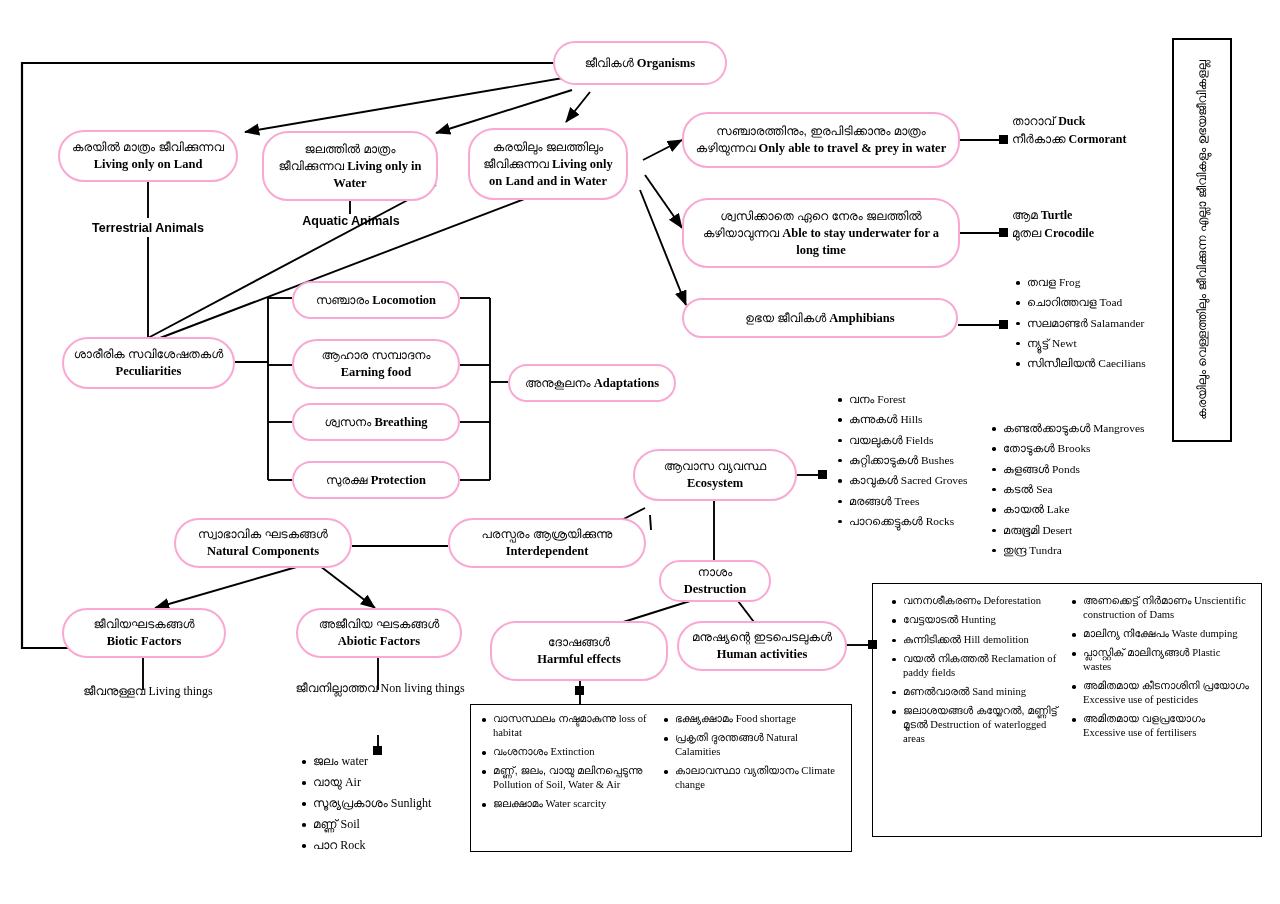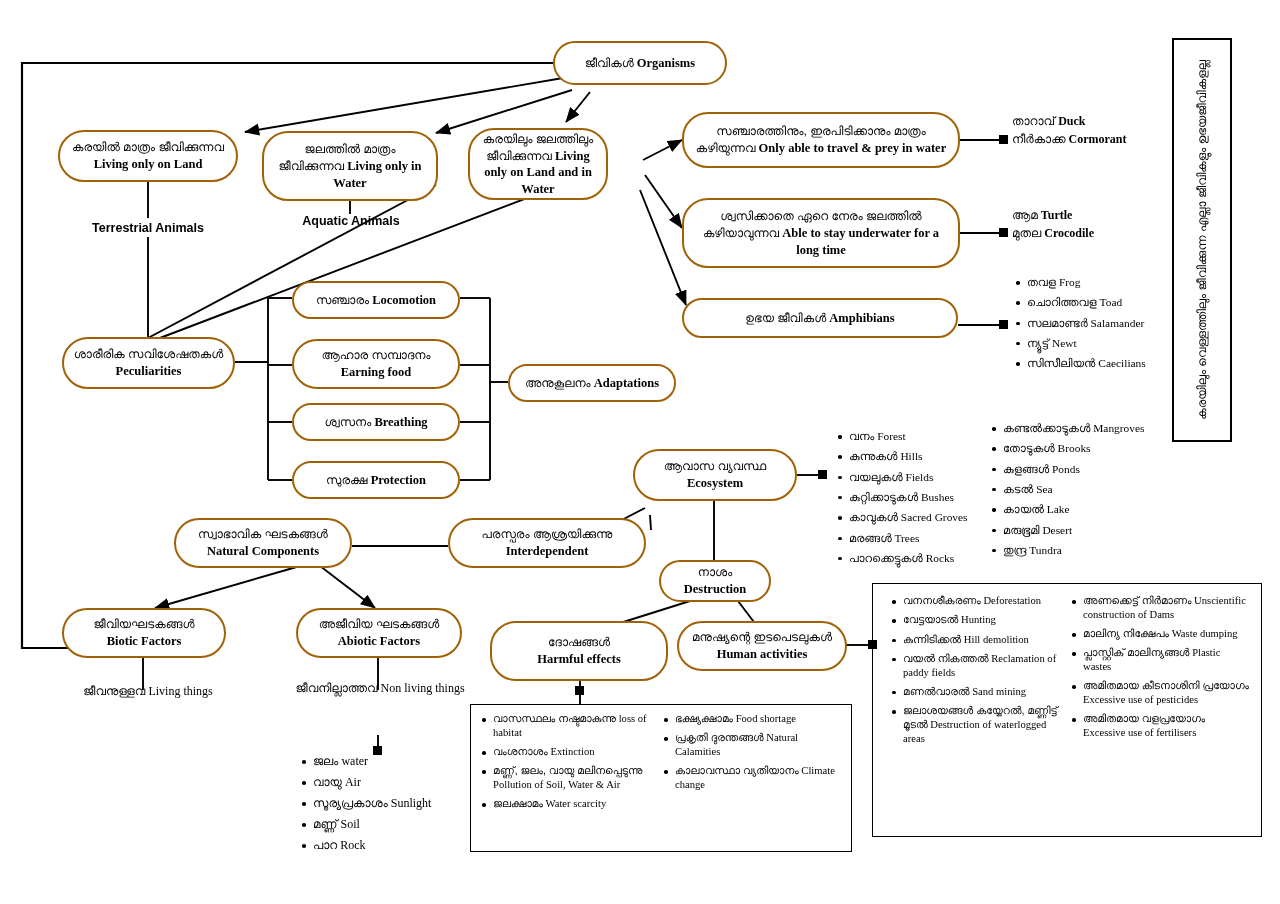--- a/index.html
+++ b/index.html
@@ -1,21 +1,21 @@
 <!DOCTYPE html>
 <html><head>
 <meta charset="utf-8">
 <style>
   html,body{margin:0;padding:0;background:#ffffff;}
   body{width:1280px;height:904px;position:relative;overflow:hidden;
        font-family:"Liberation Serif","DejaVu Serif",serif;color:#000;}
   #canvas{position:absolute;inset:0;width:1280px;height:904px;}
   #svg-layer{position:absolute;left:0;top:0;width:1280px;height:904px;}
 
-  .node{position:absolute;box-sizing:border-box;border:2px solid #a16207;
+  .node{position:absolute;box-sizing:border-box;border:2px solid #f9a8d4;
         border-radius:26px;background:#fff;display:flex;align-items:center;
         justify-content:center;text-align:center;line-height:1.32;
         font-size:12.5px;padding:4px 8px;z-index:3;}
   .node .ml{font-family:"Liberation Sans","DejaVu Sans",sans-serif;font-size:12px;}
   .node b{font-weight:700;}
 
   .plain{position:absolute;z-index:3;font-weight:700;font-size:12.5px;
          text-align:center;font-family:"Liberation Sans","DejaVu Sans",sans-serif;}
   .plain2{position:absolute;z-index:3;font-size:12.5px;text-align:center;}
 
@@ -111,21 +111,21 @@
   <div class="node" style="left:58px;top:130px;width:180px;height:52px;">
     <span><span class="ml">കരയിൽ മാത്രം ജീവിക്കുന്നവ</span><br>
     <b>Living only on Land</b></span>
   </div>
 
   <div class="node" style="left:262px;top:131px;width:176px;height:70px;">
     <span><span class="ml">ജലത്തിൽ മാത്രം ജീവിക്കുന്നവ</span>
     <b>Living only in Water</b></span>
   </div>
 
-  <div class="node" style="left:468px;top:128px;width:140px;height:72px;">
+  <div class="node" style="left:468px;top:128px;width:160px;height:72px;">
     <span><span class="ml">കരയിലും ജലത്തിലും ജീവിക്കുന്നവ</span>
     <b>Living only on Land and in Water</b></span>
   </div>
 
   <div class="node" style="left:682px;top:112px;width:278px;height:56px;">
     <span><span class="ml">സഞ്ചാരത്തിനും, ഇരപിടിക്കാനും മാത്രം കഴിയുന്നവ</span>
     <b>Only able to travel &amp; prey in water</b></span>
   </div>
 
   <div class="node" style="left:682px;top:198px;width:278px;height:70px;">
@@ -244,21 +244,21 @@
   </div>
 
   <ul class="lst" style="left:1014px;top:275px;width:168px;">
     <li><span class="ml">തവള</span> <span>Frog</span></li>
     <li><span class="ml">ചൊറിത്തവള</span> <span>Toad</span></li>
     <li><span class="ml">സലമാണ്ടർ</span> <span>Salamander</span></li>
     <li><span class="ml">ന്യൂട്ട്</span> <span>Newt</span></li>
     <li><span class="ml">സിസീലിയൻ</span> <span>Caecilians</span></li>
   </ul>
 
-  <ul class="lst" style="left:836px;top:429px;width:156px;">
+  <ul class="lst" style="left:836px;top:392px;width:156px;">
     <li><span class="ml">വനം</span> <span>Forest</span></li>
     <li><span class="ml">കുന്നുകൾ</span> <span>Hills</span></li>
     <li><span class="ml">വയലുകൾ</span> <span>Fields</span></li>
     <li><span class="ml">കുറ്റിക്കാടുകൾ</span> <span>Bushes</span></li>
     <li><span class="ml">കാവുകൾ</span> <span>Sacred Groves</span></li>
     <li><span class="ml">മരങ്ങൾ</span> <span>Trees</span></li>
     <li><span class="ml">പാറക്കെട്ടുകൾ</span> <span>Rocks</span></li>
   </ul>
 
   <ul class="lst" style="left:990px;top:421px;width:160px;">

